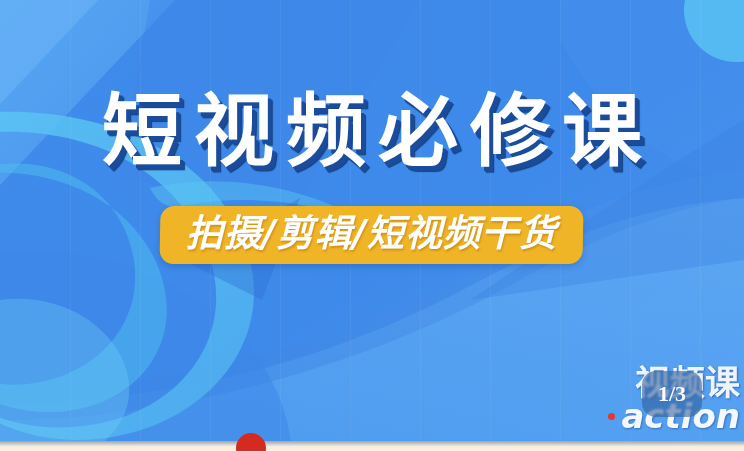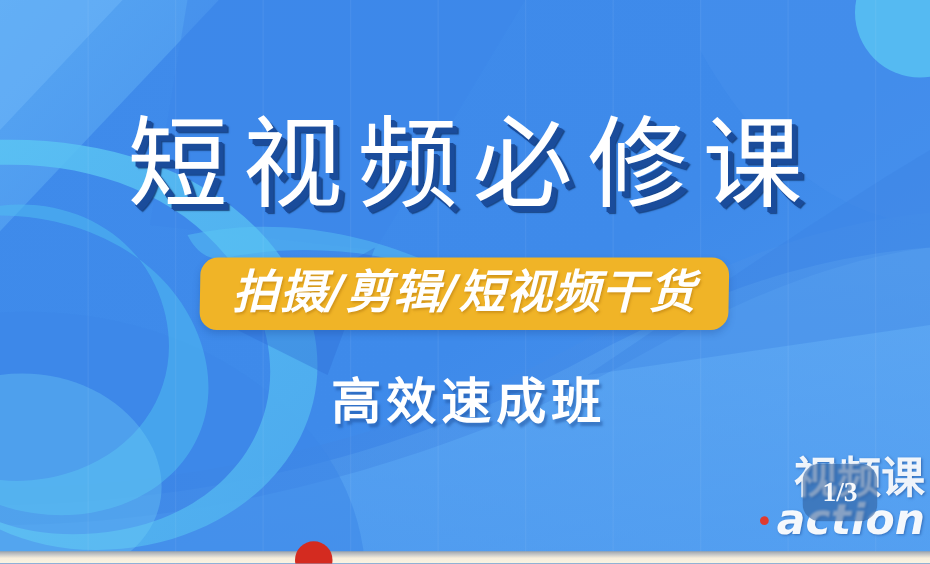--- a/index.html
+++ b/index.html
@@ -58,21 +58,21 @@
   }
 
   .main-title {
     position: absolute;
     top: 92px;
     left: 0;
     right: 0;
     text-align: center;
     color: #ffffff;
     font-size: 80px;
-    font-weight: normal;
+    font-weight: bold;
     letter-spacing: 12px;
     line-height: 1.0;
     font-family: "DejaVu Sans", "Liberation Sans", sans-serif;
     text-shadow:
        3px 4px 0 #1A4C9B,
        4px 5px 0 #1A4C9B,
        5px 6px 1px rgba(16,54,110,0.85);
     white-space: nowrap;
     padding-left: 12px;
   }
@@ -295,21 +295,20 @@
 
 
     <div class="main-title">短视频必修课</div>
 
     <div class="band-wrap">
       <div class="band">
         <span class="band-text">拍摄/剪辑/短视频干货</span>
       </div>
     </div>
 
-    <div class="subtitle-bottom">高效速成班</div>
   </div>
 
   <div class="watermark">
     <div class="wm-cn">视频课</div>
     <div class="wm-en">
       <span class="wm-dot"></span><span>action</span>
     </div>
   </div>
 
   <div class="page-badge">

